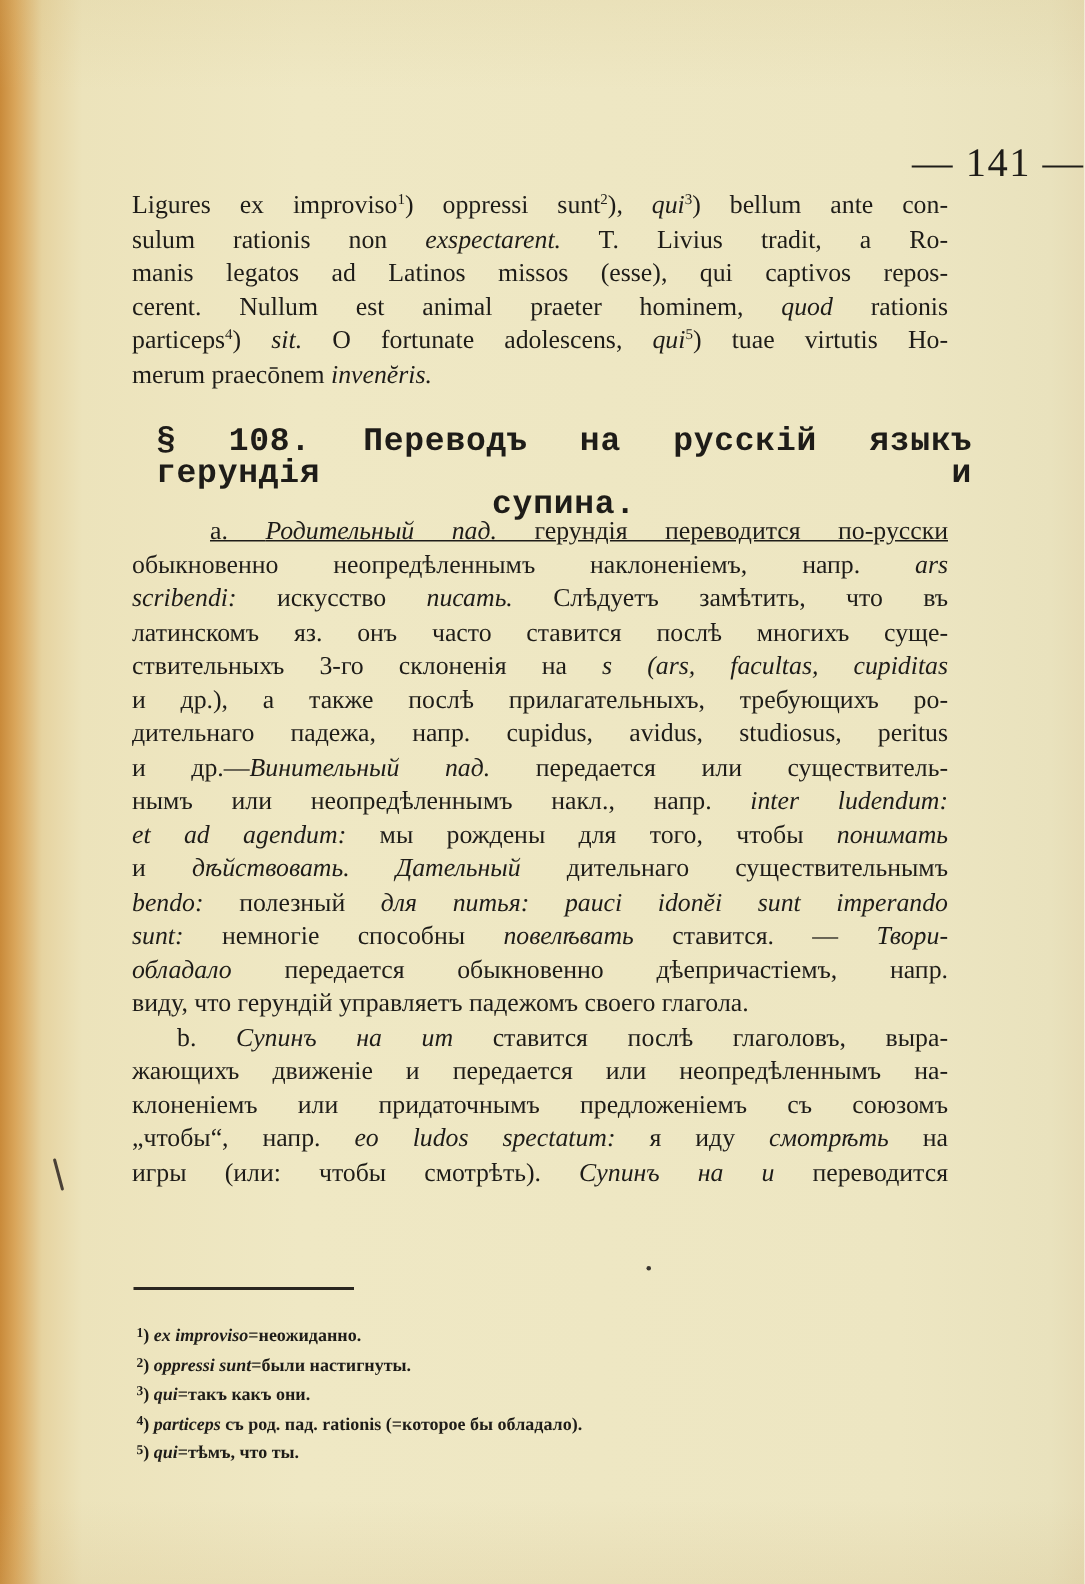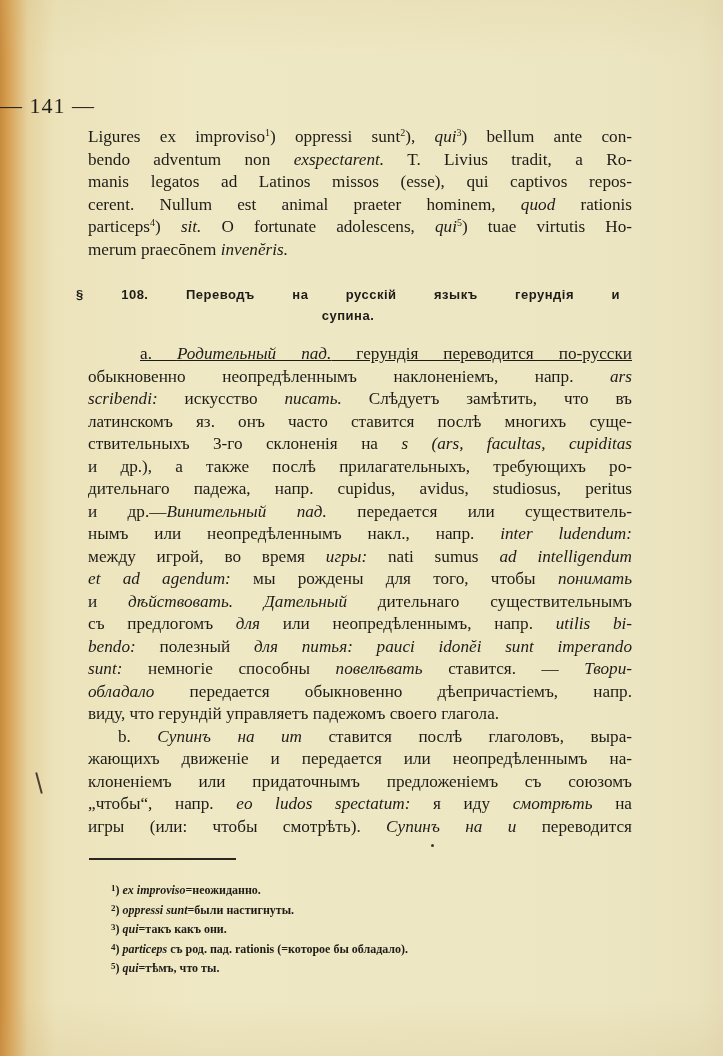--- a/index.html
+++ b/index.html
@@ -9,34 +9,34 @@
       font-family: "Liberation Serif", "DejaVu Serif", serif;
       color: #1e1c18;
     }
     .page-overlay {
       position: absolute; inset: 0;
       background: linear-gradient(180deg, rgba(210,190,130,0.15) 0px, rgba(0,0,0,0) 60px, rgba(0,0,0,0) 1000px, rgba(200,170,110,0.15) 1056px);
       pointer-events: none;
     }
     .page-number {
       position: absolute; top: 93px; left: 0; width: 723px;
-      text-align: left; font-size: 22px; letter-spacing: 1px;
+      text-align: right; font-size: 27px; letter-spacing: 1px;
     }
     .text-block {
       position: absolute; left: 88px; width: 544px;
       font-size: 17.2px; line-height: 22.5px;
       text-align: justify;
     }
     .line { display: block; white-space: nowrap; text-align-last: justify; text-align: justify; }
     .line.last { text-align-last: left; }
     .latin-para { top: 126px; }
     .section-heading {
-      position: absolute; top: 284px; left: 76px; width: 544px;
-      font-family: Liberation Sans, sans-serif;
-      font-weight: bold; font-size: 13px; line-height: 21px;
+      position: absolute; top: 284px; left: 104px; width: 544px;
+      font-family: Liberation Mono, monospace;
+      font-weight: bold; font-size: 22px; line-height: 21px;
       text-align: center; letter-spacing: 0.5px;
     }
     .section-heading .h-line1 { display: block; text-align: justify; text-align-last: justify; }
     .body-para { top: 343px; }
     i, em { font-style: italic; }
     .indent { padding-left: 52px; text-decoration: underline; }
     .indent2 { padding-left: 30px; }
     .stray-dot {
       position: absolute; top: 844px; left: 431px; width: 3px; height: 3px;
       background: #3a3630; border-radius: 50%;
@@ -46,35 +46,35 @@
       background: #4a4036; transform: rotate(-15deg); border-radius: 1px;
     }
     .footnote-rule {
       position: absolute; top: 858px; left: 89px; width: 147px; height: 2px;
       background: #2a2620;
     }
     .footnotes {
       position: absolute; top: 880px; left: 91px; width: 520px;
       font-size: 12px; line-height: 17.5px; font-weight: bold;
     }
-    .footnotes .fn { display: block; white-space: nowrap; margin-left: 20px; }
+    .footnotes .fn { display: block; white-space: nowrap; }
     .footnotes sup { font-size: 9px; vertical-align: 3px; }
     .footnotes i { font-weight: bold; }
     sup.ref { font-size: 10px; vertical-align: 6px; line-height: 0; }
   </style>
 </head>
 <body>
 
 <div class="page-overlay"></div>
 
 <div class="page-number">— 141 —</div>
 
 <div class="text-block latin-para">
   <span class="line"><span>Ligures ex improviso</span><sup class="ref">1</sup><span>) oppressi sunt</span><sup class="ref">2</sup><span>), </span><i>qui</i><sup class="ref">3</sup><span>) bellum ante con-</span></span>
-  <span class="line"><span>bendo adventum non </span><i>exspectarent.</i><span> T. Livius tradit, a Ro-</span></span>
+  <span class="line"><span>sulum rationis non </span><i>exspectarent.</i><span> T. Livius tradit, a Ro-</span></span>
   <span class="line"><span>manis legatos ad Latinos missos (esse), qui captivos repos-</span></span>
   <span class="line"><span>cerent. Nullum est animal praeter hominem, </span><i>quod</i><span> rationis</span></span>
   <span class="line"><span>particeps</span><sup class="ref">4</sup><span>) </span><i>sit.</i><span> O fortunate adolescens, </span><i>qui</i><sup class="ref">5</sup><span>) tuae virtutis Ho-</span></span>
   <span class="line last"><span>merum praecōnem </span><i>invenĕris.</i></span>
 </div>
 
 <div class="section-heading">
   <span class="h-line1">§ 108. Переводъ на русскій языкъ герундія и</span>
   <span>супина.</span>
 </div>
@@ -82,24 +82,22 @@
 <div class="text-block body-para" id="body-para">
     <span class="line indent"><span>a. </span><i>Родительный пад.</i><span> герундія переводится по-русски</span></span>
     <span class="line"><span>обыкновенно неопредѣленнымъ наклоненіемъ, напр. </span><i>ars</i></span>
     <span class="line"><i>scribendi:</i><span> искусство </span><i>писать.</i><span> Слѣдуетъ замѣтить, что въ</span></span>
     <span class="line"><span>латинскомъ яз. онъ часто ставится послѣ многихъ суще-</span></span>
     <span class="line"><span>ствительныхъ 3-го склоненія на </span><i>s (ars, facultas, cupiditas</i></span>
     <span class="line"><span>и др.), а также послѣ прилагательныхъ, требующихъ ро-</span></span>
     <span class="line"><span>дительнаго падежа, напр. cupidus, avidus, studiosus, peritus</span></span>
     <span class="line"><span>и др.—</span><i>Винительный пад.</i><span> передается или существитель-</span></span>
     <span class="line"><span>нымъ или неопредѣленнымъ накл., напр. </span><i>inter ludendum:</i></span>
-    <span class="line"><span>между игрой, во время </span><i>игры:</i><span> nati sumus </span><i>ad intelligendum</i></span>
     <span class="line"><i>et ad agendum:</i><span> мы рождены для того, чтобы </span><i>понимать</i></span>
     <span class="line"><span>и </span><i>дѣйствовать. Дательный</i><span> дительнаго существительнымъ</span></span>
-    <span class="line"><span>съ предлогомъ </span><i>для</i><span> или неопредѣленнымъ, напр. </span><i>utilis bi-</i></span>
     <span class="line"><i>bendo:</i><span> полезный </span><i>для питья: pauci idonĕi sunt imperando</i></span>
     <span class="line"><i>sunt:</i><span> немногіе способны </span><i>повелѣвать</i><span> ставится. — </span><i>Твори-</i></span>
     <span class="line"><i>обладало</i><span> передается обыкновенно дѣепричастіемъ, напр.</span></span>
     <span class="line last"><span>виду, что герундій управляетъ падежомъ своего глагола.</span></span>
     <span class="line indent2"><span>b. </span><i>Супинъ на um</i><span> ставится послѣ глаголовъ, выра-</span></span>
     <span class="line"><span>жающихъ движеніе и передается или неопредѣленнымъ на-</span></span>
     <span class="line"><span>клоненіемъ или придаточнымъ предложеніемъ съ союзомъ</span></span>
     <span class="line"><span>„чтобы“, напр. </span><i>eo ludos spectatum:</i><span> я иду </span><i>смотрѣть</i><span> на</span></span>
     <span class="line"><span>игры (или: чтобы смотрѣть). </span><i>Супинъ на u</i><span> переводится</span></span>
   </div>

